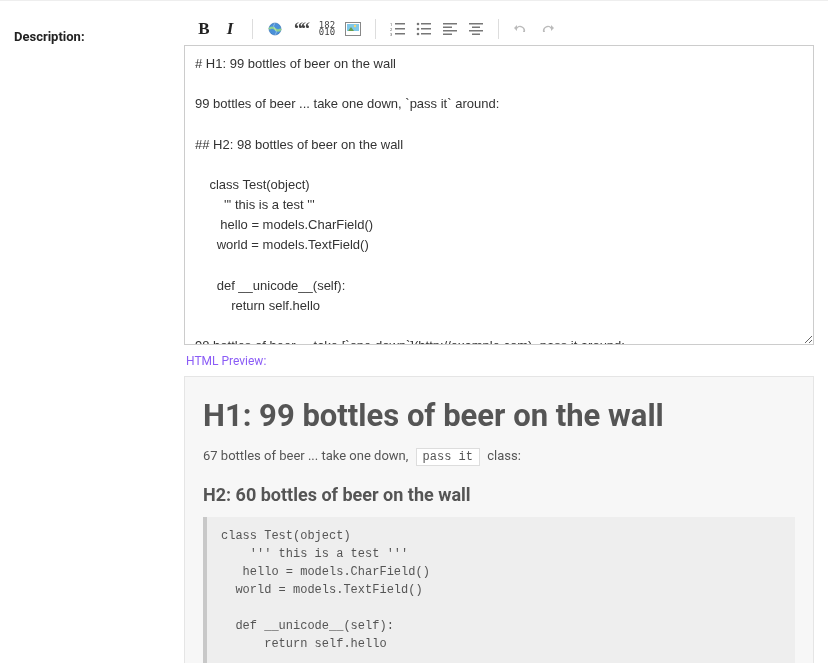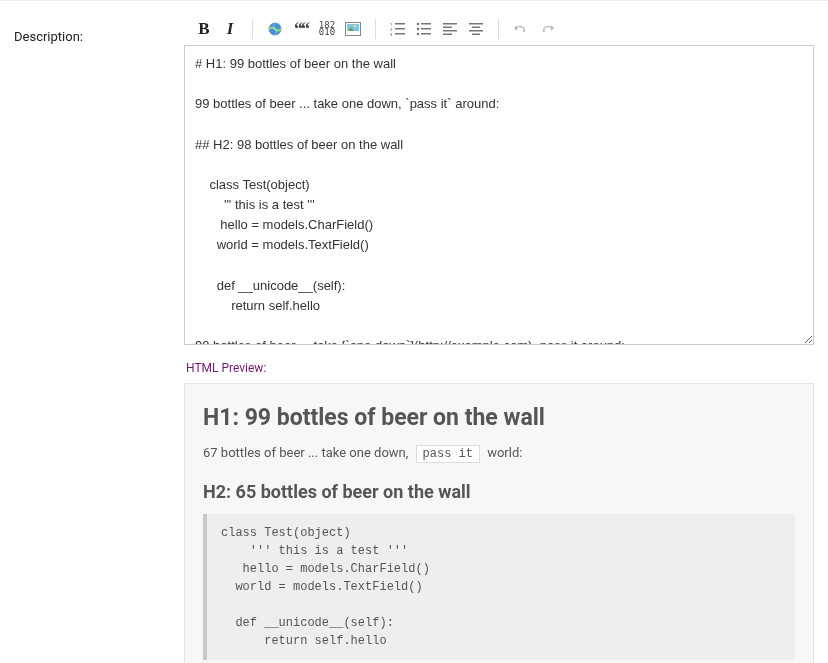--- a/index.html
+++ b/index.html
@@ -15,21 +15,21 @@
     display: flex;
     padding: 12px 14px 14px 14px;
     border-top: 1px solid #eee;
   }
   .label-col {
     width: 170px;
     flex-shrink: 0;
     padding-top: 16px;
   }
   .label-col .lbl {
-    font-weight: 400;
+    font-weight: 700;
     font-size: 13px;
     color: #222;
   }
   .field-col {
     flex: 1;
     min-width: 0;
   }
   .toolbar {
     display: flex;
     align-items: center;
@@ -72,30 +72,30 @@
     font-family: Arial, sans-serif;
     font-size: 13px;
     line-height: 1.55;
     color: #333;
     outline: none;
     overflow: auto;
     white-space: pre-wrap;
   }
   .preview-label {
     font-size: 12px;
-    color: #701a75;
-    margin: 13px 0 8px 2px;
+    color: #8b5cf6;
+    margin: 6px 0 8px 2px;
   }
   .preview {
     border: 1px solid #e5e5e5;
     background: #f7f7f7;
     padding: 14px 18px 18px 18px;
   }
   .preview h1 {
-    font-size: 23px;
+    font-size: 31px;
     font-weight: 700;
     color: #555;
     margin: 6px 0 14px 0;
   }
   .preview h2 {
     font-size: 18px;
     font-weight: 700;
     color: #555;
     margin: 20px 0 12px 0;
   }
@@ -232,23 +232,23 @@
 
 98 bottles of beer ... take [`one down`](http://example.com), pass it around:
 
 ### H3: 97 bottles of beer on the wall</textarea>
 
     <div class="preview-label">HTML Preview:</div>
 
     <div class="preview">
       <h1>H1: 99 bottles of beer on the wall</h1>
       <p>
-        <span>67 bottles of beer ... take one down, </span><code class="inline">pass it</code><span> world:</span>
+        <span>67 bottles of beer ... take one down, </span><code class="inline">pass it</code><span> class:</span>
       </p>
-      <h2>H2: 65 bottles of beer on the wall</h2>
+      <h2>H2: 60 bottles of beer on the wall</h2>
       <pre>class Test(object)
     ''' this is a test '''
    hello = models.CharField()
   world = models.TextField()
 
   def __unicode__(self):
       return self.hello</pre>
     </div>
 
   </div>

